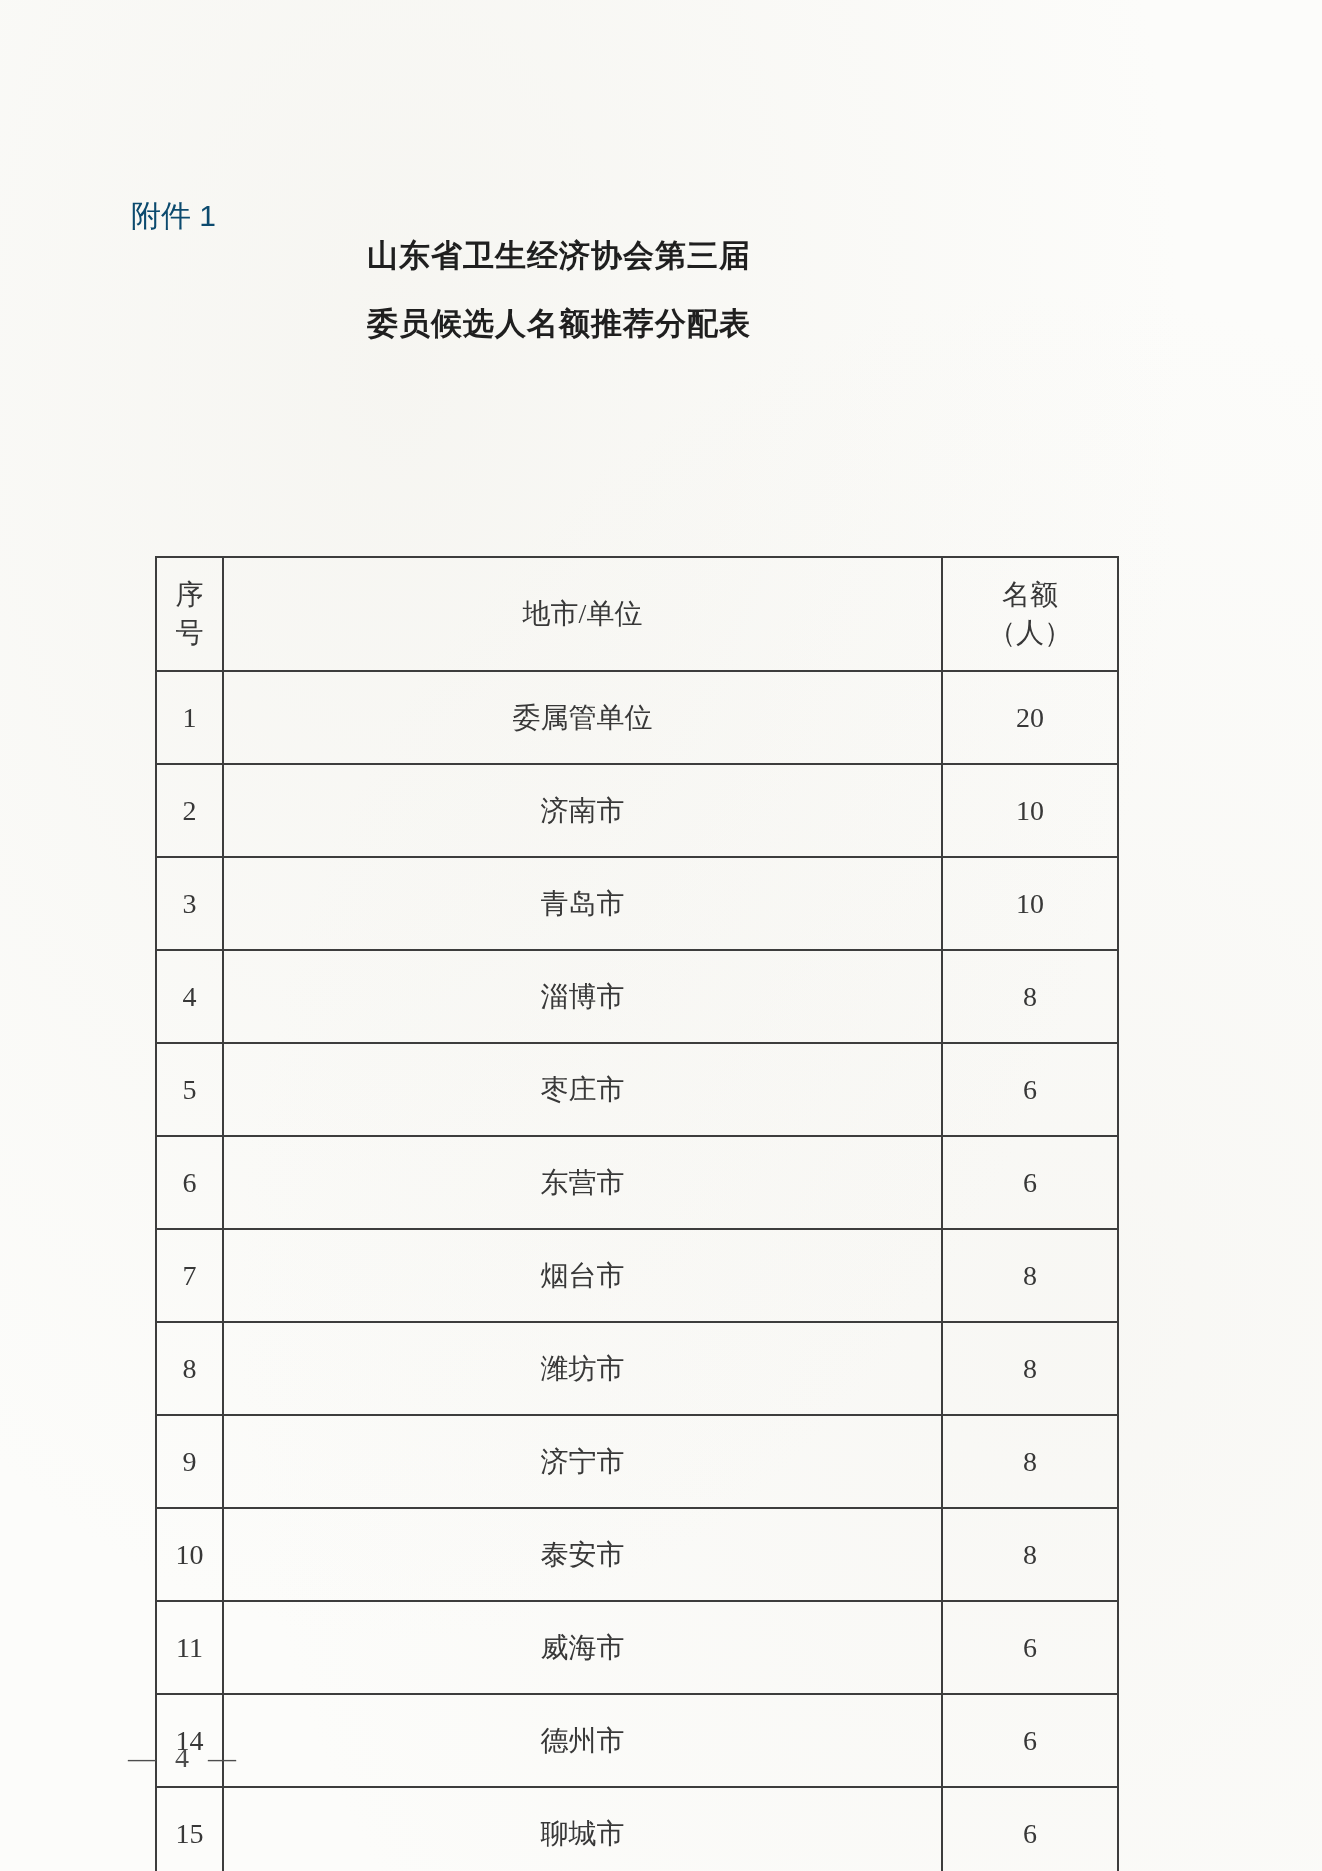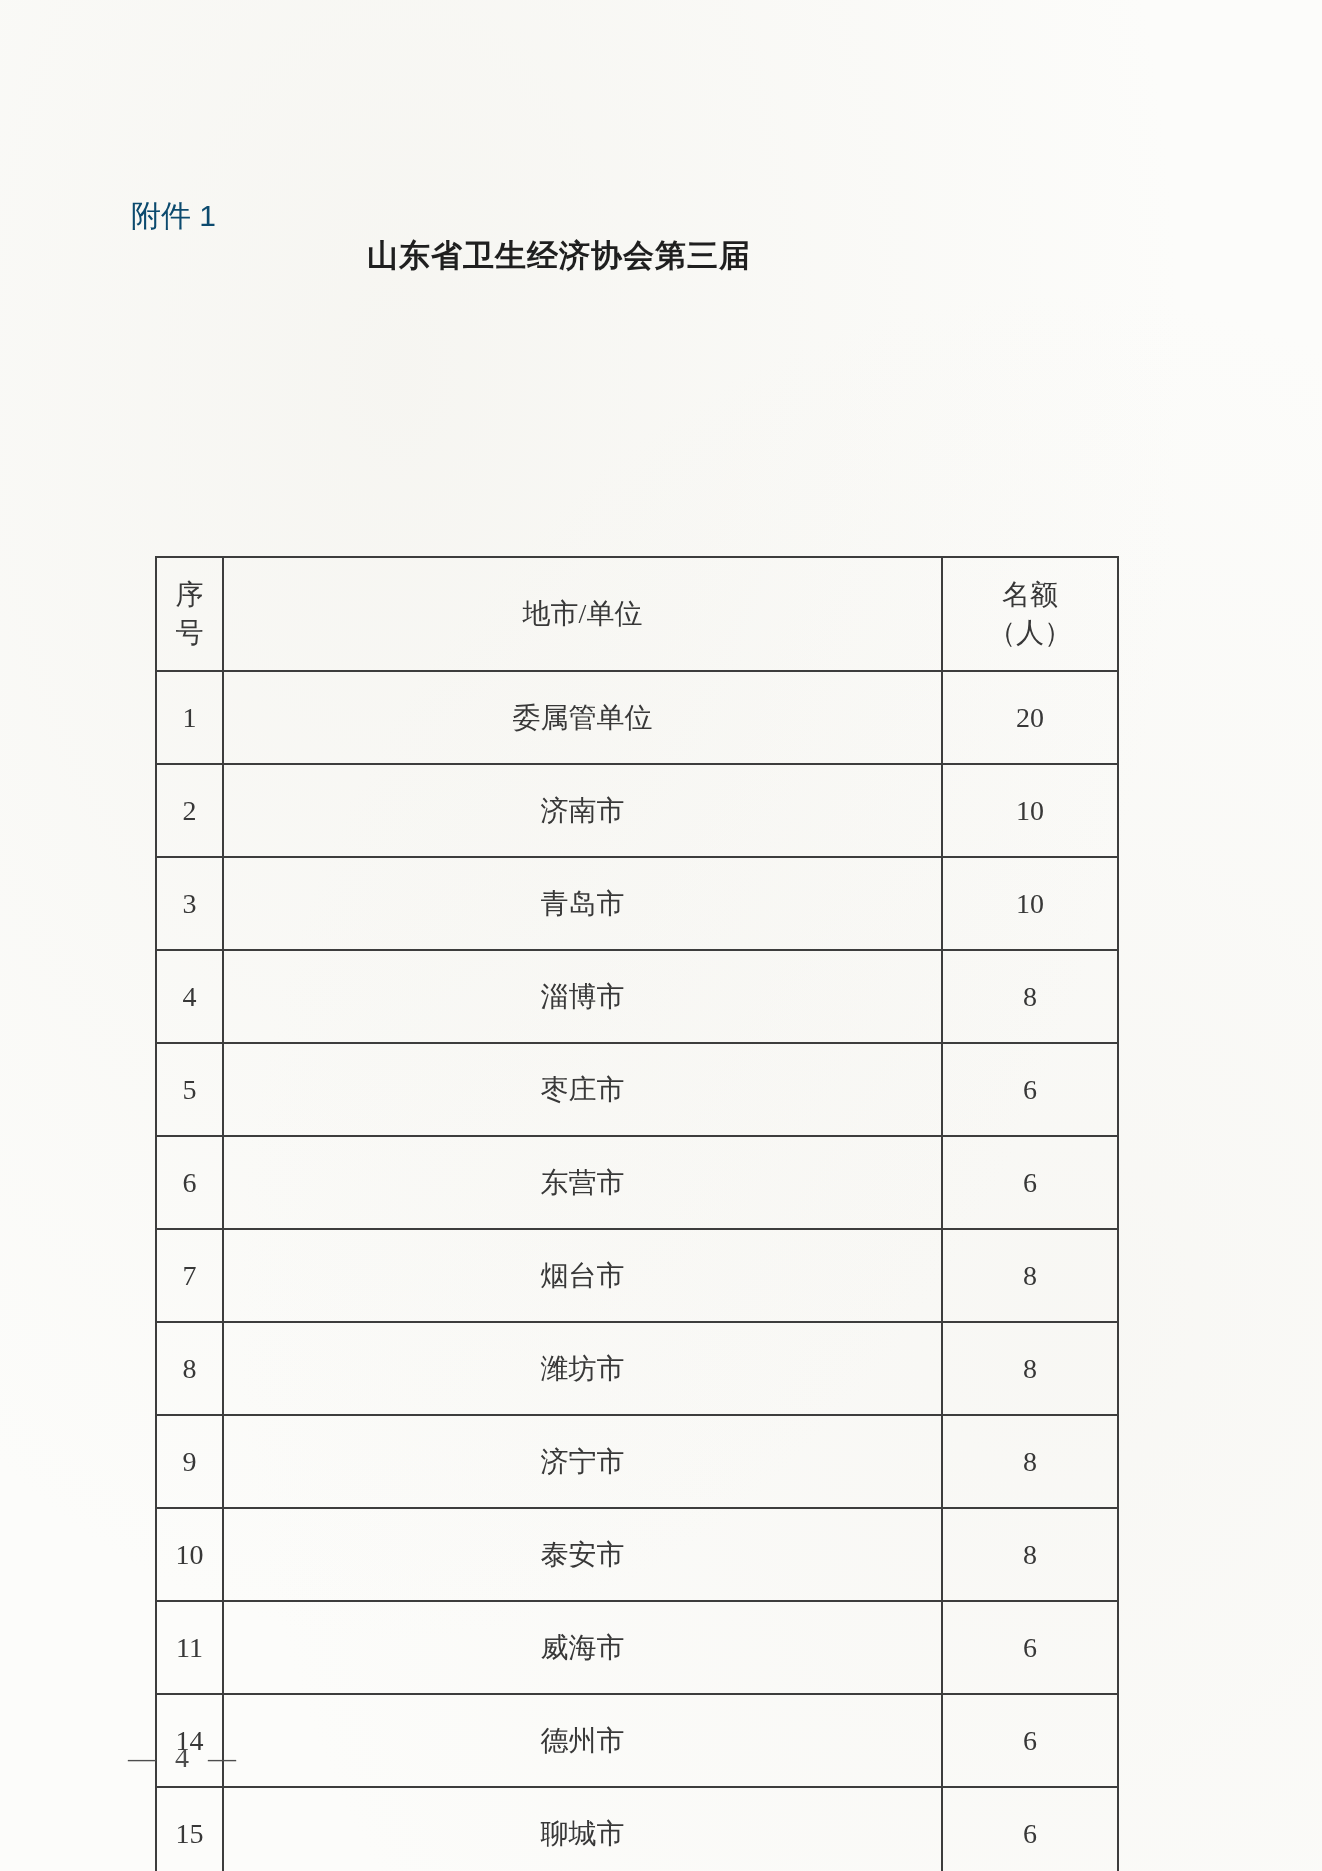--- a/index.html
+++ b/index.html
@@ -83,20 +83,21 @@
 </style>
 </head>
 <body>
 
 <div class="paper-tint"></div>
 
 <div class="attachment-label">附件 1</div>
 
 <div class="title-block">
   <div class="title-line">山东省卫生经济协会第三届</div>
+  <div class="title-line">委员候选人名额推荐分配表</div>
 </div>
 
 <table class="quota-table">
   <colgroup>
     <col style="width:67px">
     <col style="width:719px">
     <col style="width:176px">
   </colgroup>
   <thead>
     <tr>

